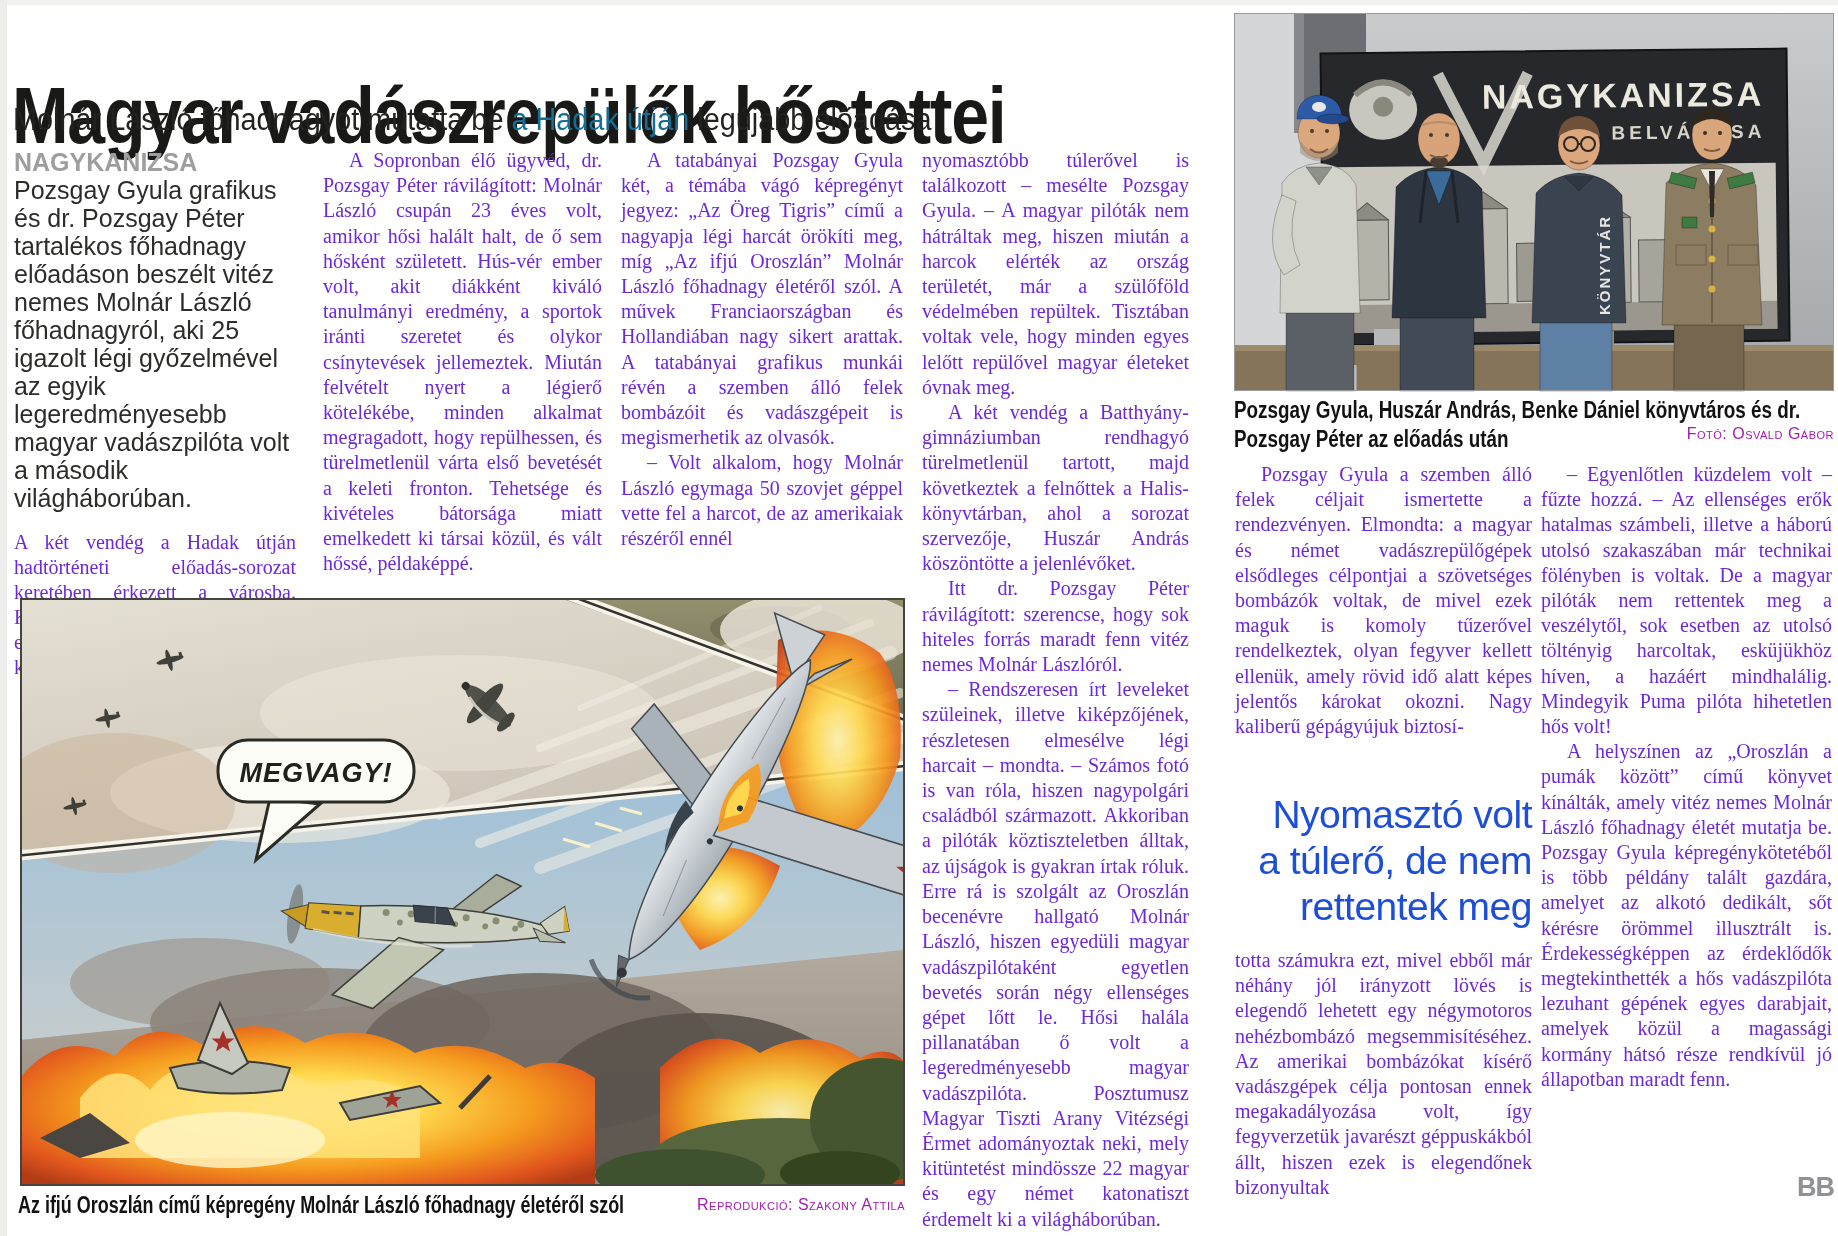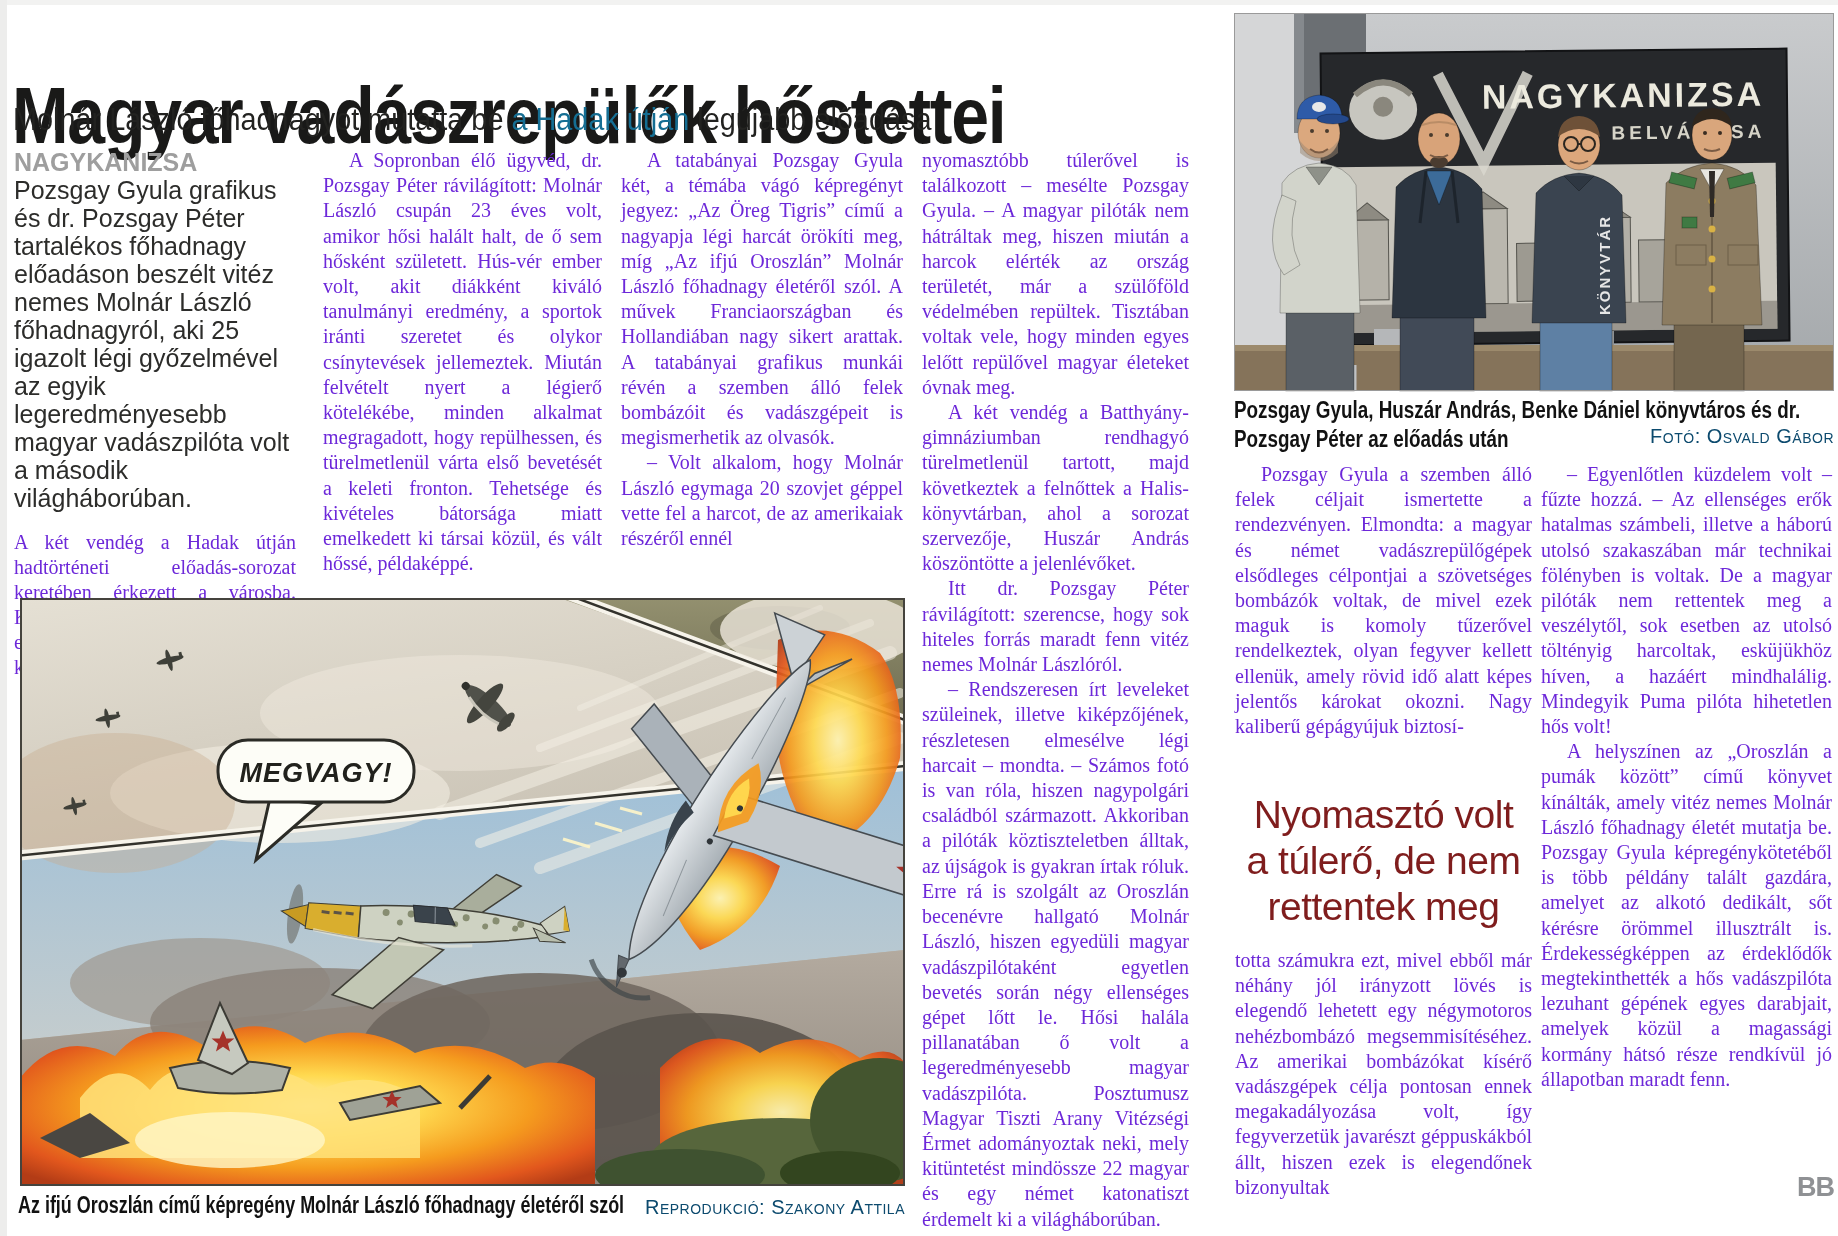--- a/index.html
+++ b/index.html
@@ -24,27 +24,27 @@
   .c5b{left:1235px;top:948px;width:297px;}
   .c6{left:1541px;top:462px;width:291px;}
 
   .body p{font-family:"Liberation Serif",serif;font-size:20px;line-height:25.2px;
           text-align:justify;margin:0;color:#6d28d9;text-indent:26px;}
   .body p.noindent{text-indent:0;}
   .lead-block{font-size:25px;line-height:28px;color:#2c2c2a;text-align:left;}
   .kicker{color:#9e9e9e;font-weight:bold;}
   .c1 .after-lead{margin-top:18px;line-height:25px;text-indent:0;}
 
-  .pullquote{left:1235px;top:792px;width:297px;text-align:center;font-size:39px;line-height:46px;
-             color:#7f1d1d;letter-spacing:-.5px;}
+  .pullquote{left:1235px;top:792px;width:297px;text-align:right;font-size:39px;line-height:46px;
+             color:#1d4ed8;letter-spacing:-.5px;}
 
   .photo-frame{left:1234px;top:12px;width:600px;height:380px;}
   .photo-caption{left:1234px;top:396px;width:736px;transform:scaleX(.82);transform-origin:left top;
                  font-weight:bold;font-size:23px;line-height:29px;color:#121212;}
-  .credit{font-variant:small-caps;color:#0c4a6e;font-size:20px;letter-spacing:.5px;}
+  .credit{font-variant:small-caps;color:#a21caf;font-size:16px;letter-spacing:.5px;}
   .photo-credit{left:1534px;top:425px;width:300px;text-align:right;}
 
   .comic-frame{left:20px;top:598px;width:885px;height:588px;background:#f9a8d4;}
   .comic-caption{left:18px;top:1192px;width:820px;transform:scaleX(.78);transform-origin:left top;
                  font-weight:bold;font-size:23px;white-space:nowrap;color:#121212;}
   .comic-credit{left:585px;top:1196px;width:320px;text-align:right;}
 
   .byline{left:1770px;top:1172px;width:64px;text-align:right;font-weight:bold;font-size:27px;
           color:#8f9194;letter-spacing:-1px;}
   svg text{font-family:"Liberation Sans",sans-serif;}
@@ -65,21 +65,21 @@
       <span>Pozsgay Gyula grafikus és dr. Pozsgay Péter tartalékos főhadnagy előadáson beszélt vitéz nemes Molnár László főhadnagyról, aki 25 igazolt légi győzelmével az egyik legeredményesebb magyar vadászpilóta volt a második világháborúban.</span></div>
     <p class="after-lead">A két vendég a Hadak útján hadtörténeti előadás-sorozat keretében érkezett a városba. Kiderült: csak névrokonok, s emellett még az érdeklődésük kapcsolja össze őket.</p>
   </div>
 
   <div class="col body c2">
     <p>A Sopronban élő ügyvéd, dr. Pozsgay Péter rávilágított: Molnár László csupán 23 éves volt, amikor hősi halált halt, de ő sem hősként született. Hús-vér ember volt, akit diákként kiváló tanulmányi eredmény, a sportok iránti szeretet és olykor csínytevések jellemeztek. Miután felvételt nyert a légierő kötelékébe, minden alkalmat megragadott, hogy repülhessen, és türelmetlenül várta első bevetését a keleti fronton. Tehetsége és kivételes bátorsága miatt emelkedett ki társai közül, és vált hőssé, példaképpé.</p>
   </div>
 
   <div class="col body c3">
     <p>A tatabányai Pozsgay Gyula két, a témába vágó képregényt jegyez: „Az Öreg Tigris” című a nagyapja légi harcát örökíti meg, míg „Az ifjú Oroszlán” Molnár László főhadnagy életéről szól. A művek Franciaországban és Hollandiában nagy sikert arattak. A tatabányai grafikus munkái révén a szemben álló felek bombázóit és vadászgépeit is megismerhetik az olvasók.</p>
-    <p>– Volt alkalom, hogy Molnár László egymaga 20 szovjet géppel vette fel a harcot, de az amerikaiak részéről ennél</p>
+    <p>– Volt alkalom, hogy Molnár László egymaga 50 szovjet géppel vette fel a harcot, de az amerikaiak részéről ennél</p>
   </div>
 
   <div class="col body c4">
     <p class="noindent">nyomasztóbb túlerővel is találkozott – mesélte Pozsgay Gyula. – A magyar pilóták nem hátráltak meg, hiszen miután a harcok elérték az ország területét, már a szülőföld védelmében repültek. Tisztában voltak vele, hogy minden egyes lelőtt repülővel magyar életeket óvnak meg.</p>
     <p>A két vendég a Batthyány-gimnáziumban rendhagyó türelmetlenül tartott, majd következtek a felnőttek a Halis-könyvtárban, ahol a sorozat szervezője, Huszár András köszöntötte a jelenlévőket.</p>
     <p>Itt dr. Pozsgay Péter rávilágított: szerencse, hogy sok hiteles forrás maradt fenn vitéz nemes Molnár Lászlóról.</p>
     <p>– Rendszeresen írt leveleket szüleinek, illetve kiképzőjének, részletesen elmesélve légi harcait – mondta. – Számos fotó is van róla, hiszen nagypolgári családból származott. Akkoriban a pilóták köztiszteletben álltak, az újságok is gyakran írtak róluk. Erre rá is szolgált az Oroszlán becenévre hallgató Molnár László, hiszen egyedüli magyar vadászpilótaként egyetlen bevetés során négy ellenséges gépet lőtt le. Hősi halála pillanatában ő volt a legeredményesebb magyar vadászpilóta. Posztumusz Magyar Tiszti Arany Vitézségi Érmet adományoztak neki, mely kitüntetést mindössze 22 magyar és egy német katonatiszt érdemelt ki a világháborúban.</p>
   </div>
 
   <div class="col body c5">

